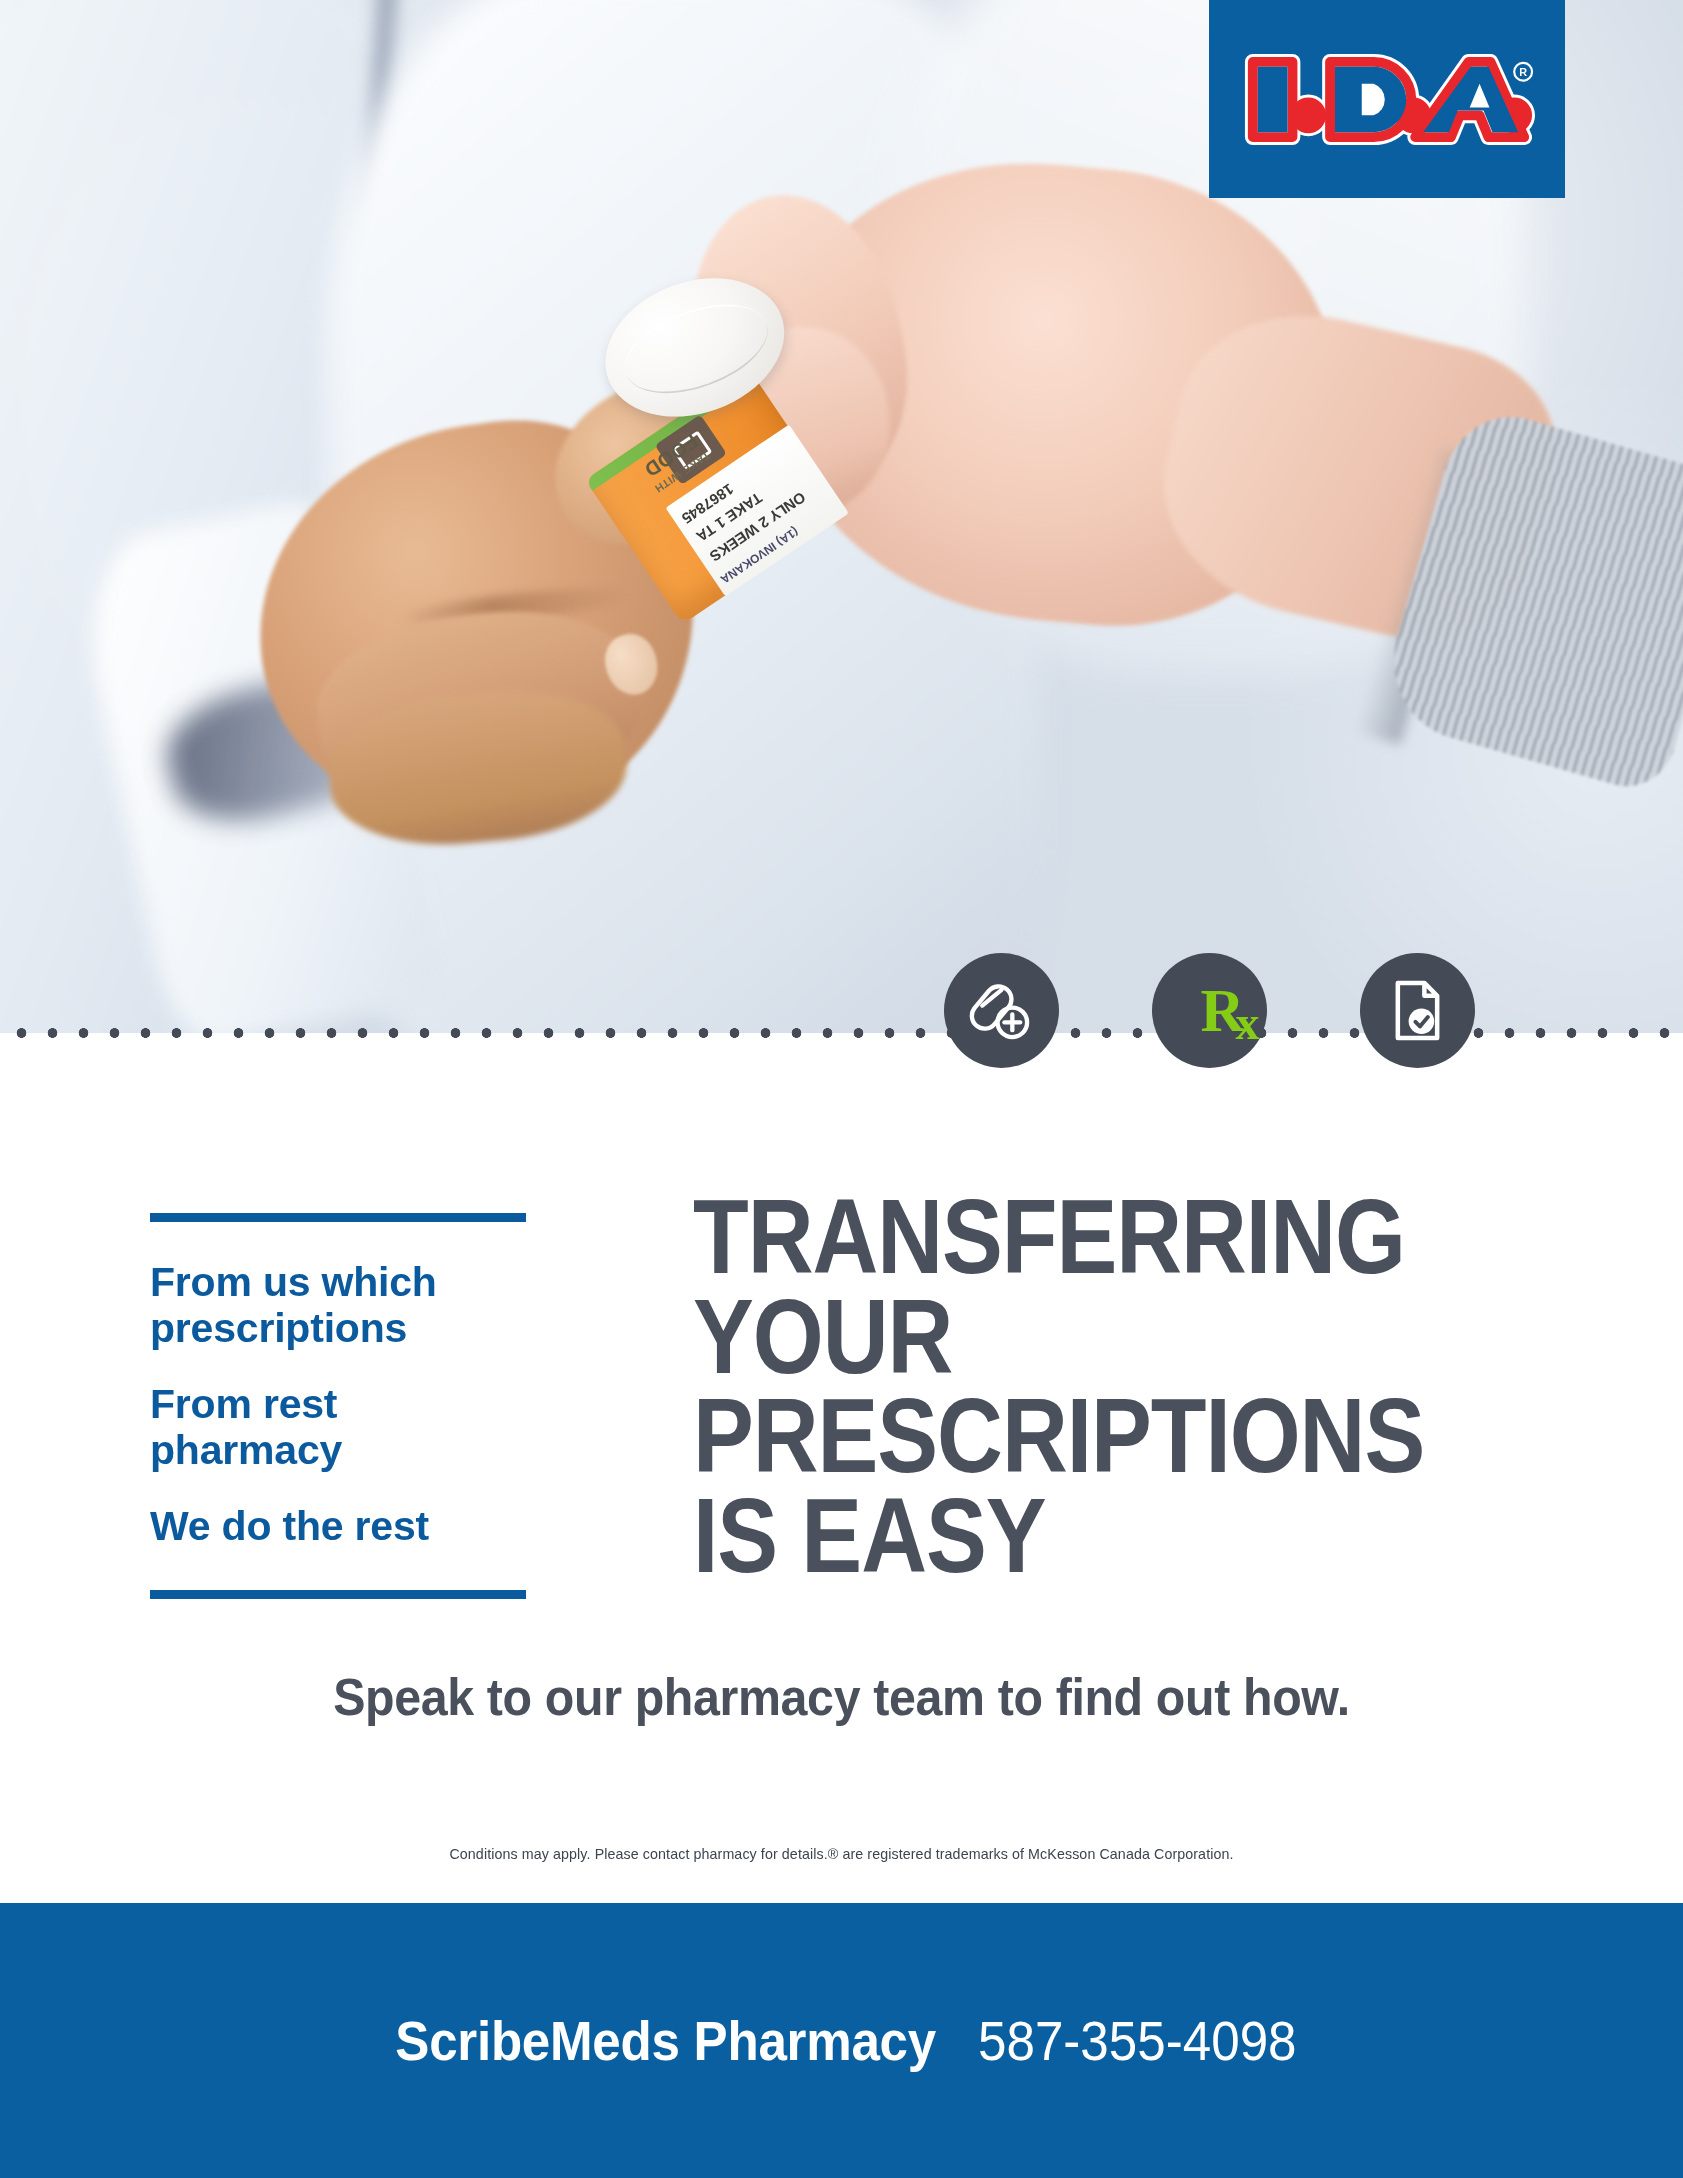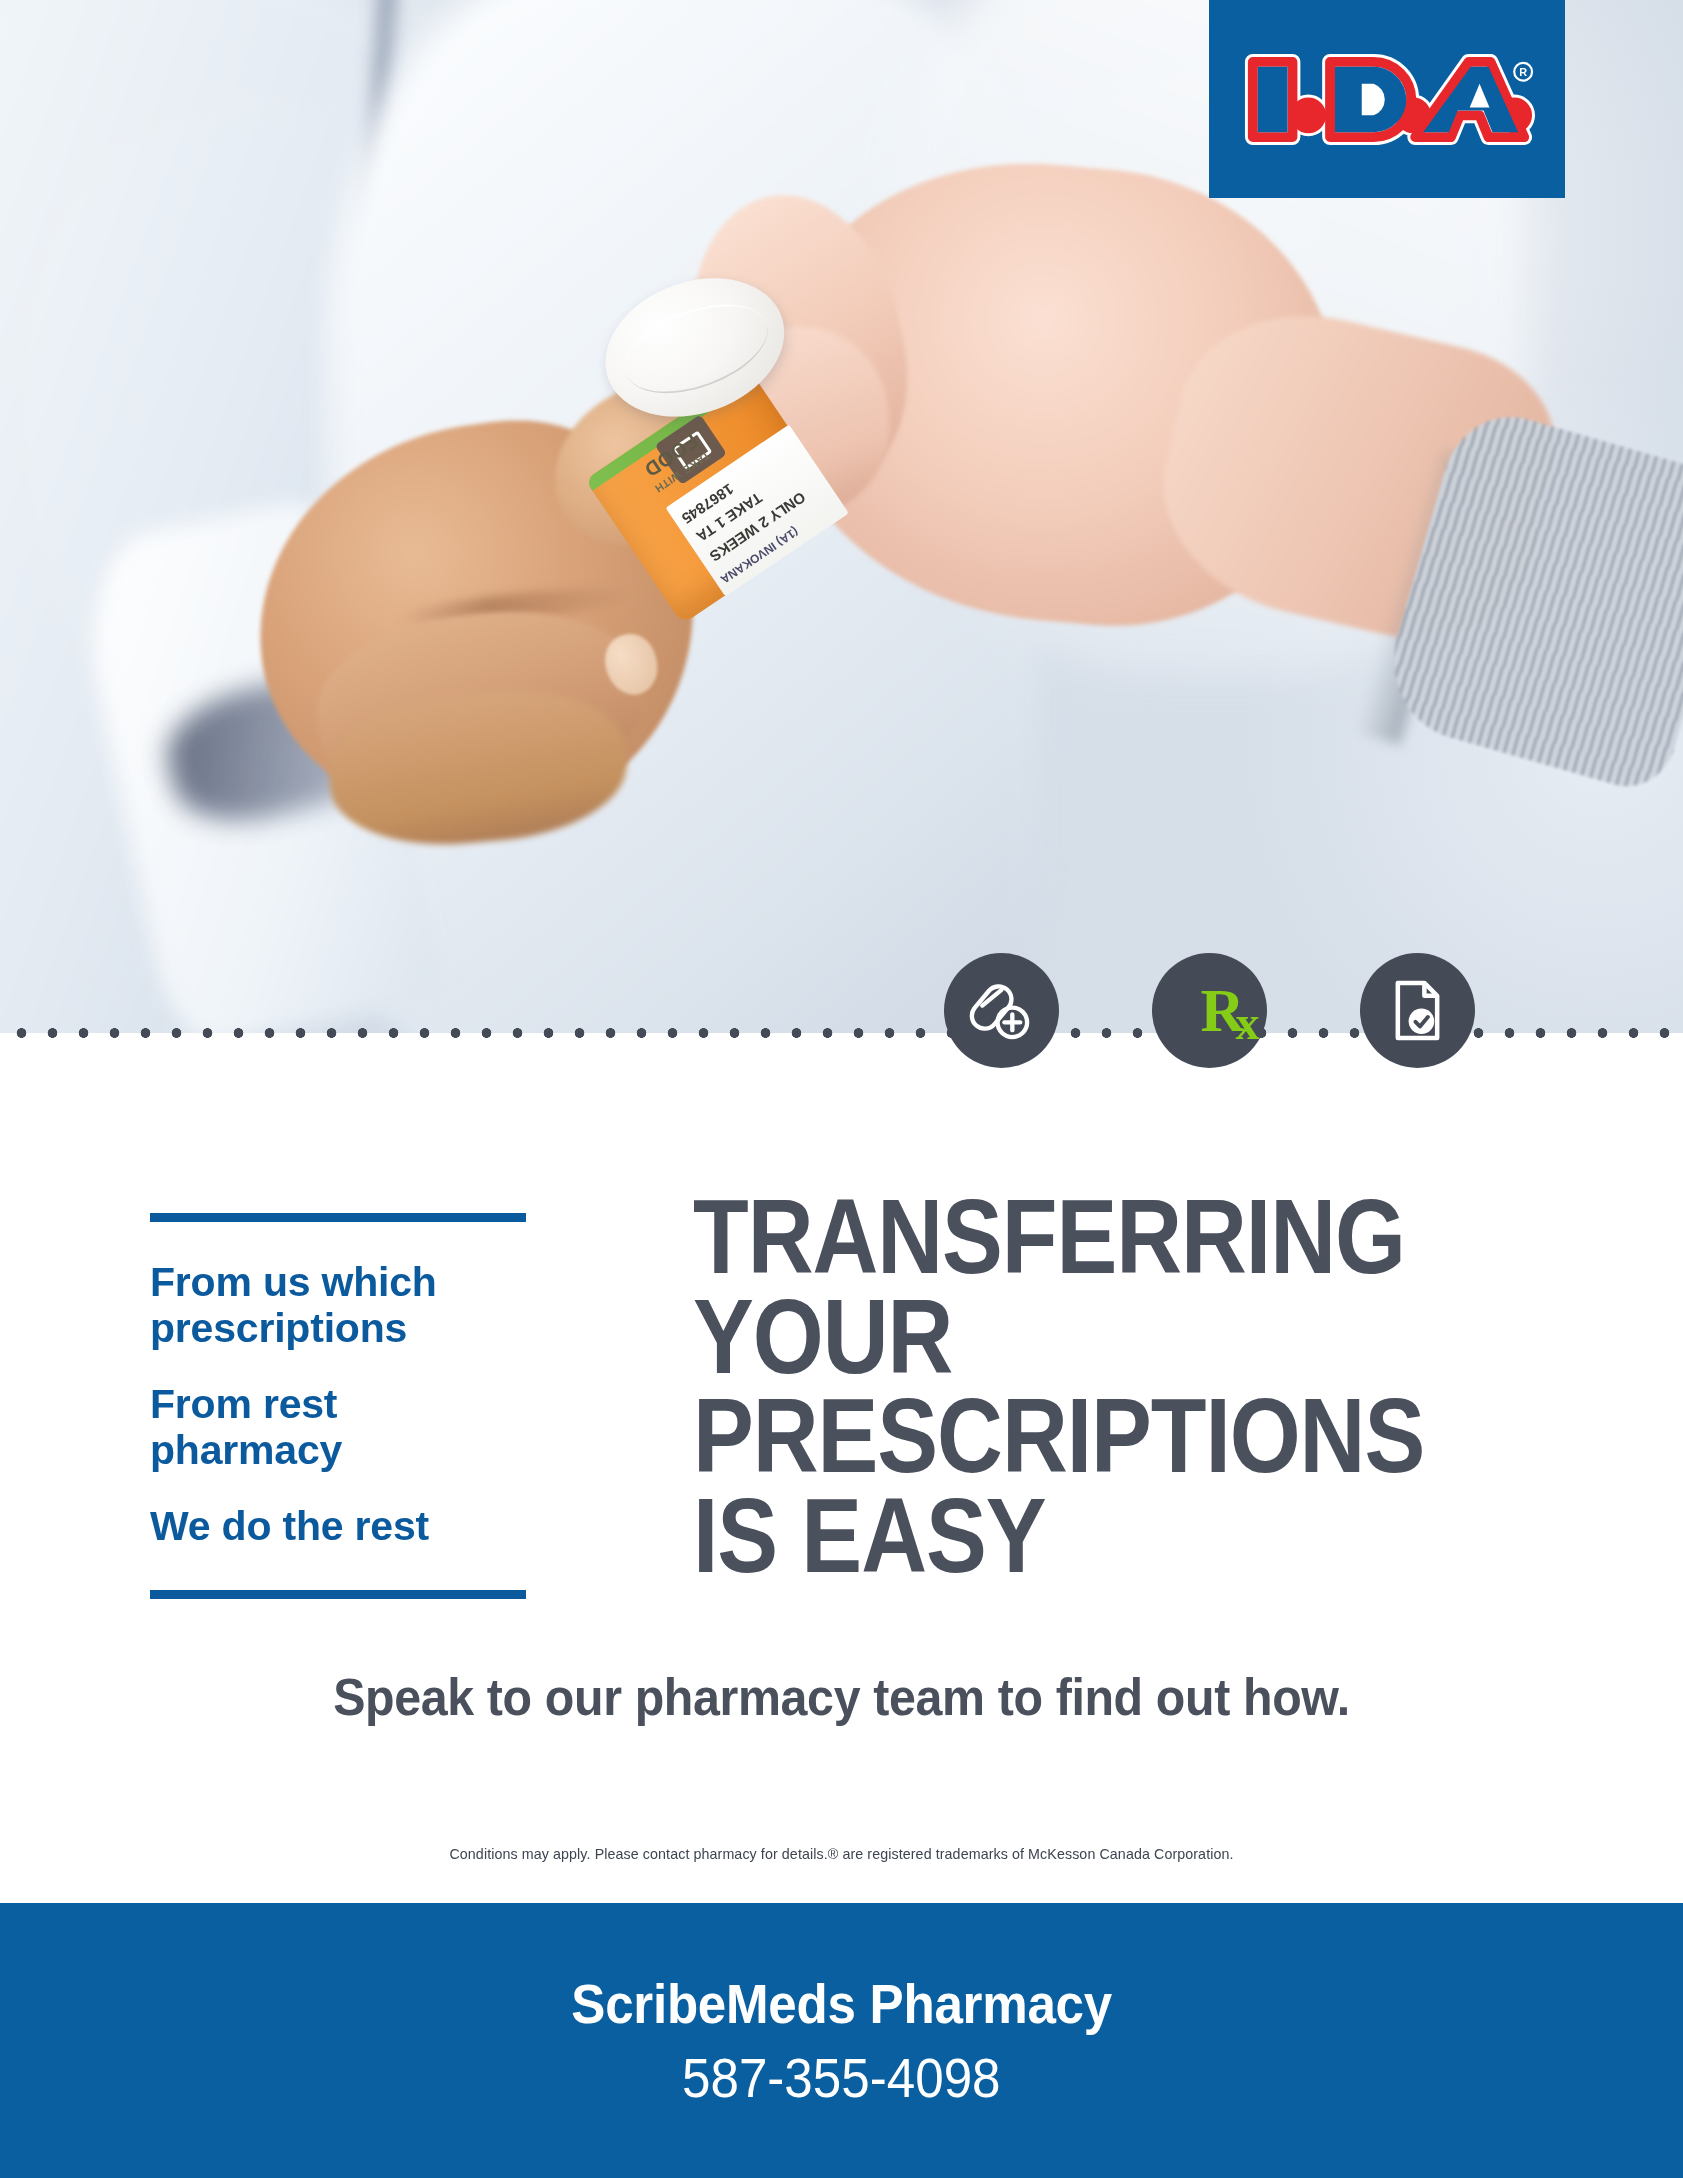--- a/index.html
+++ b/index.html
@@ -282,21 +282,21 @@
     color:#3d4450;
     font-size:15px; font-weight:400;
     letter-spacing:0.1px;
     transform:scaleX(0.95);
   }
 
   
   .footer {
     position:absolute; left:0; top:1903px; width:1683px; height:275px;
     background:#0A5FA0;
-    display:flex; flex-direction:column;
+    display:flex; 
     align-items:center; justify-content:center;
     gap:10px;
   }
   .footer-name {
     color:#fff; font-size:55px; font-weight:700;
     letter-spacing:-0.3px; transform:scaleX(0.93);
   }
   .footer-phone {
     color:#fff; font-size:55px; font-weight:400;
     letter-spacing:0px; transform:scaleX(0.93);

